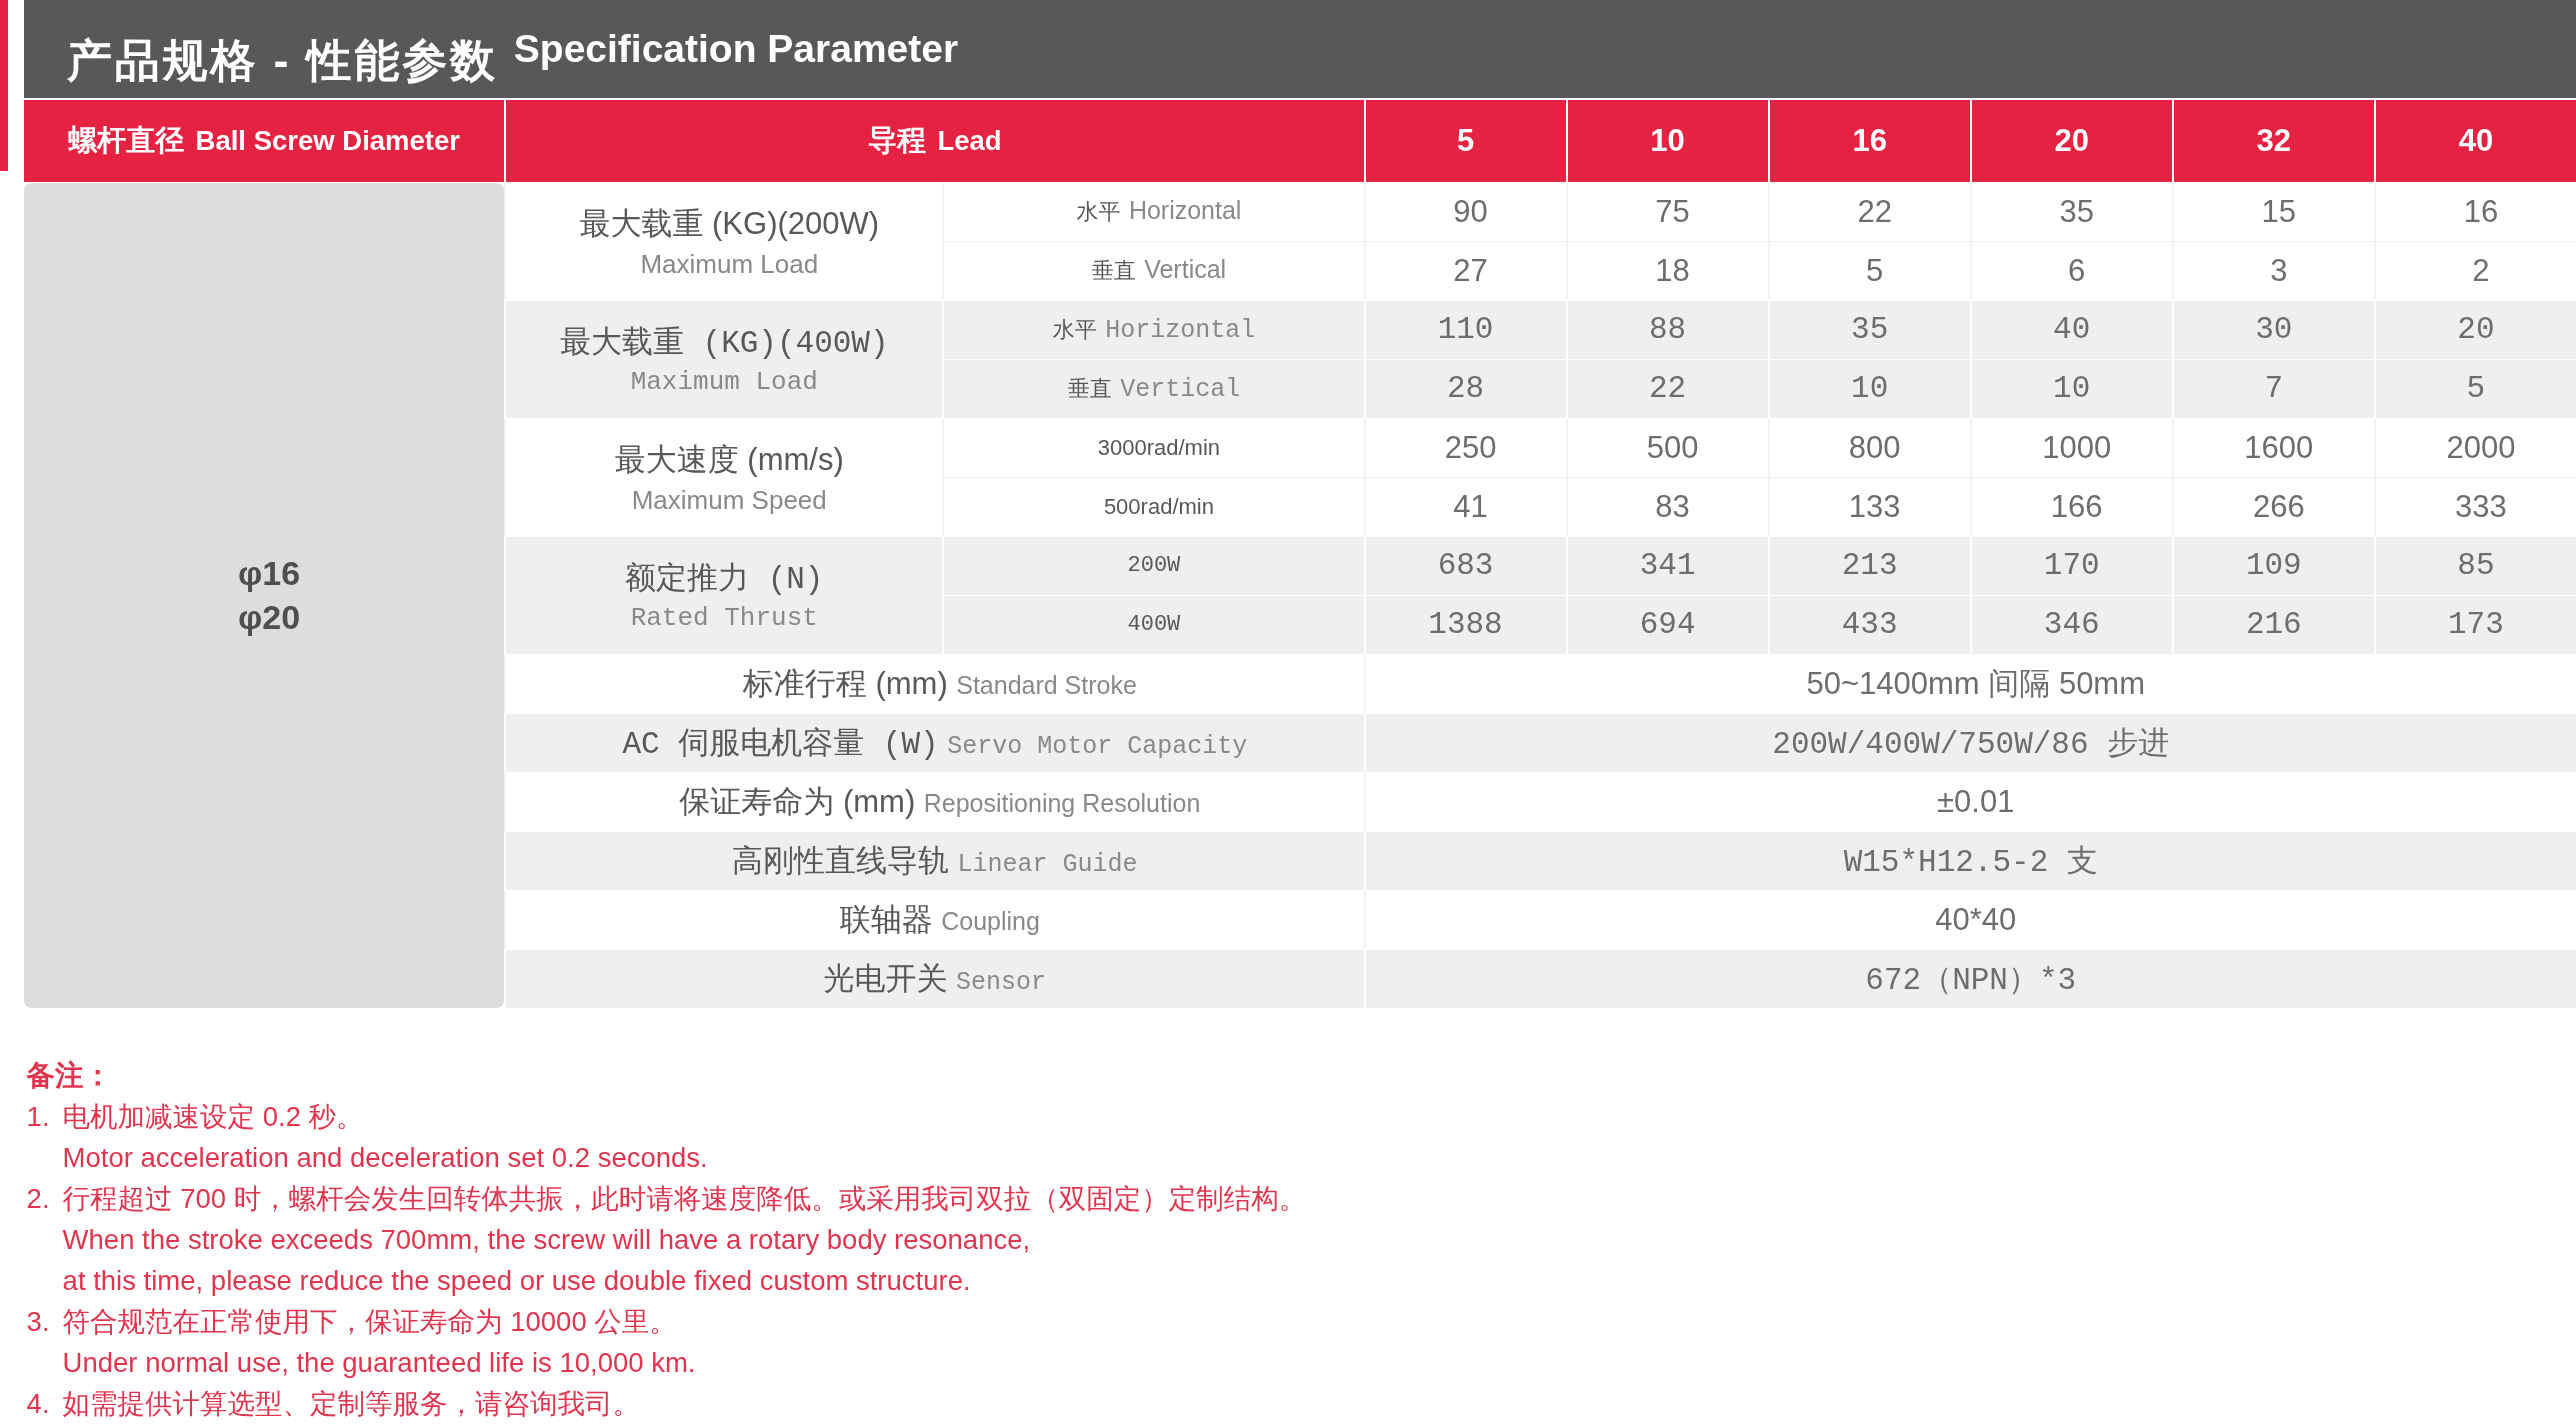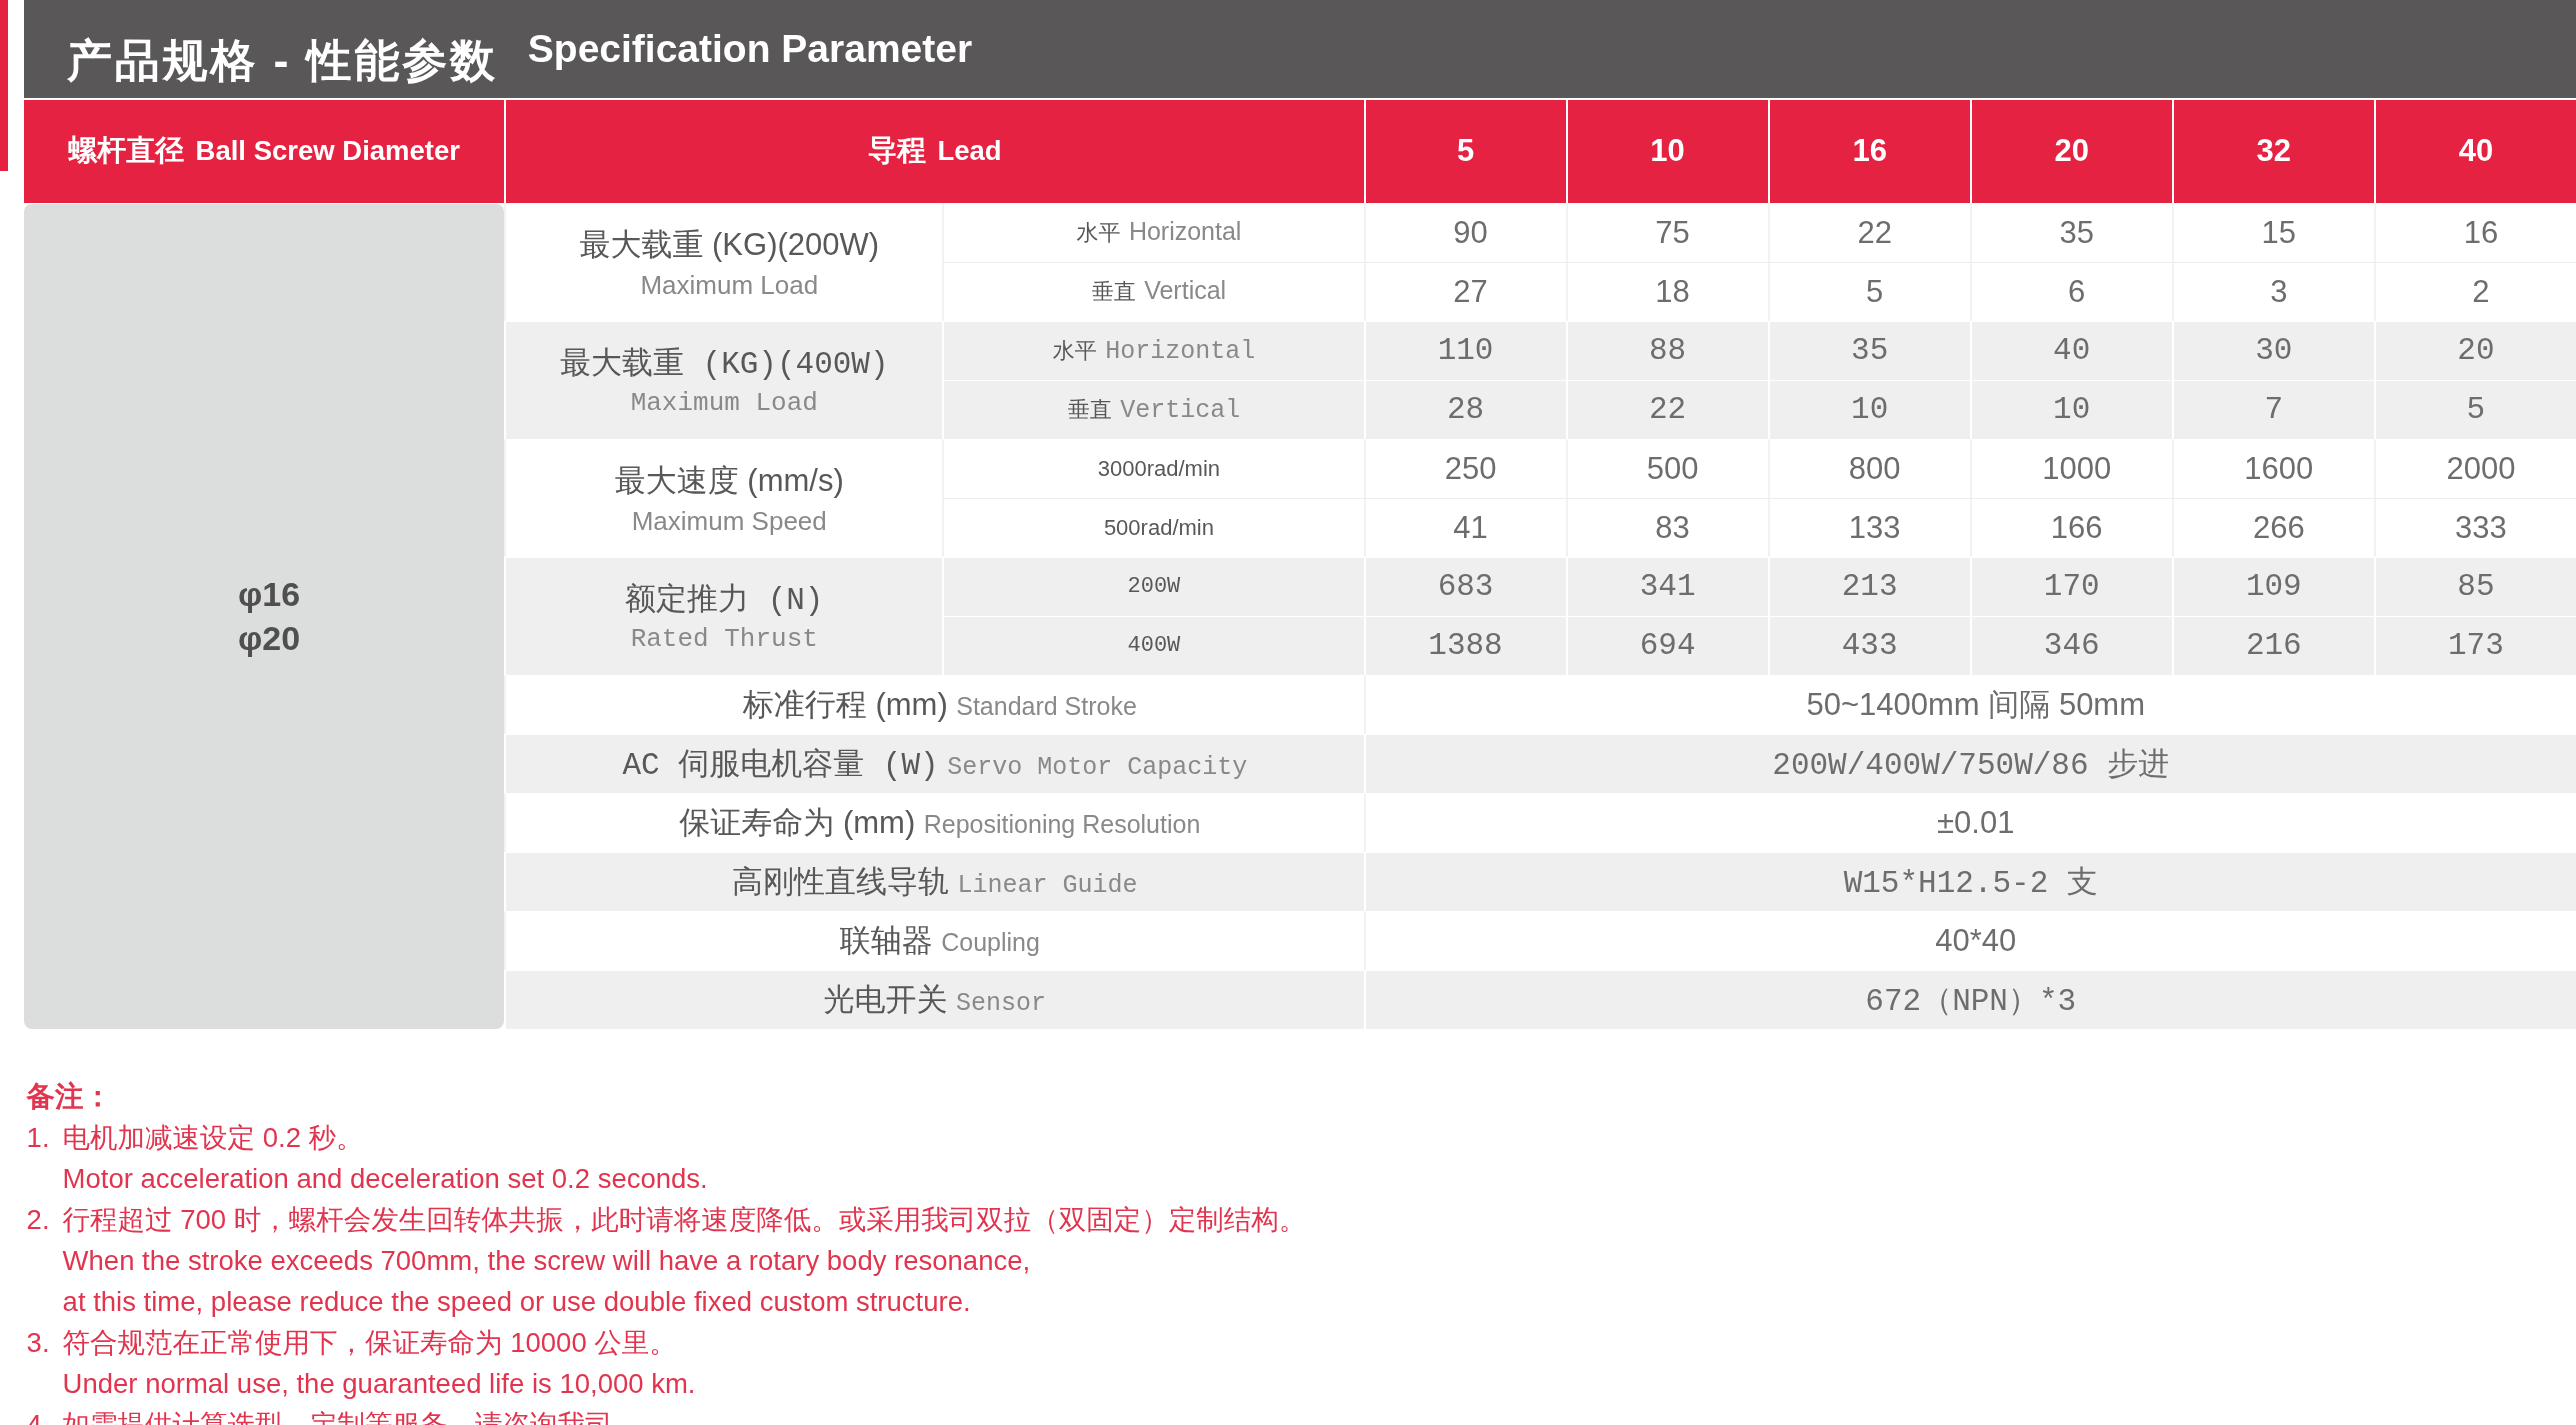--- a/index.html
+++ b/index.html
@@ -12,26 +12,26 @@
     --diabg:#dcdddd;
     --rowg:#efefef;
   }
   html,body{margin:0;padding:0;background:#fff;}
   .page{position:relative;width:2576px;height:1425px;background:#fff;overflow:hidden;
         font-family:"Liberation Sans","DejaVu Sans",sans-serif;}
   .red-strip{position:absolute;left:0;top:0;width:7.6px;height:171px;background:var(--red);}
   .titlebar{margin-left:24px;height:98px;background:var(--bargray);
             display:flex;align-items:center;padding-left:43px;}
   .t-zh{color:#fff;font-weight:bold;font-size:45px;letter-spacing:2.8px;margin-top:24px;}
-  .t-en{color:#fff;font-weight:bold;font-size:39px;margin-left:30px;}
+  .t-en{color:#fff;font-weight:bold;font-size:39px;margin-left:16px;}
 
   table.spec{margin-left:24px;margin-top:1.9px;width:2552px;table-layout:fixed;
              border-collapse:separate;border-spacing:0;}
-  thead th{background:var(--red);height:71px;vertical-align:middle;text-align:center;
-           color:#fff;font-weight:bold;border-left:2.8px solid #fff;padding:16px;}
+  thead th{background:var(--red);height:82px;vertical-align:middle;text-align:center;
+           color:#fff;font-weight:bold;border-left:2.8px solid #fff;padding:0;}
   thead th:first-child{border-left:none;}
   .h-zh{font-size:29px;}
   .h-en{font-size:27.5px;margin-left:11.4px;}
   th.lead{font-size:31px;}
 
   tbody td{height:58px;text-align:center;vertical-align:middle;padding:0;
            border-left:2.8px solid #fff;border-top:1.9px solid #fff;}
   tr.w td{background:#fff;border-left-color:#f2f2f2;padding-left:10px;}
   tr.g td{background:var(--rowg);border-left-color:#fff;font-family:Liberation Mono, monospace;}
   tr.div-line td{border-top-color:#ececec;}

